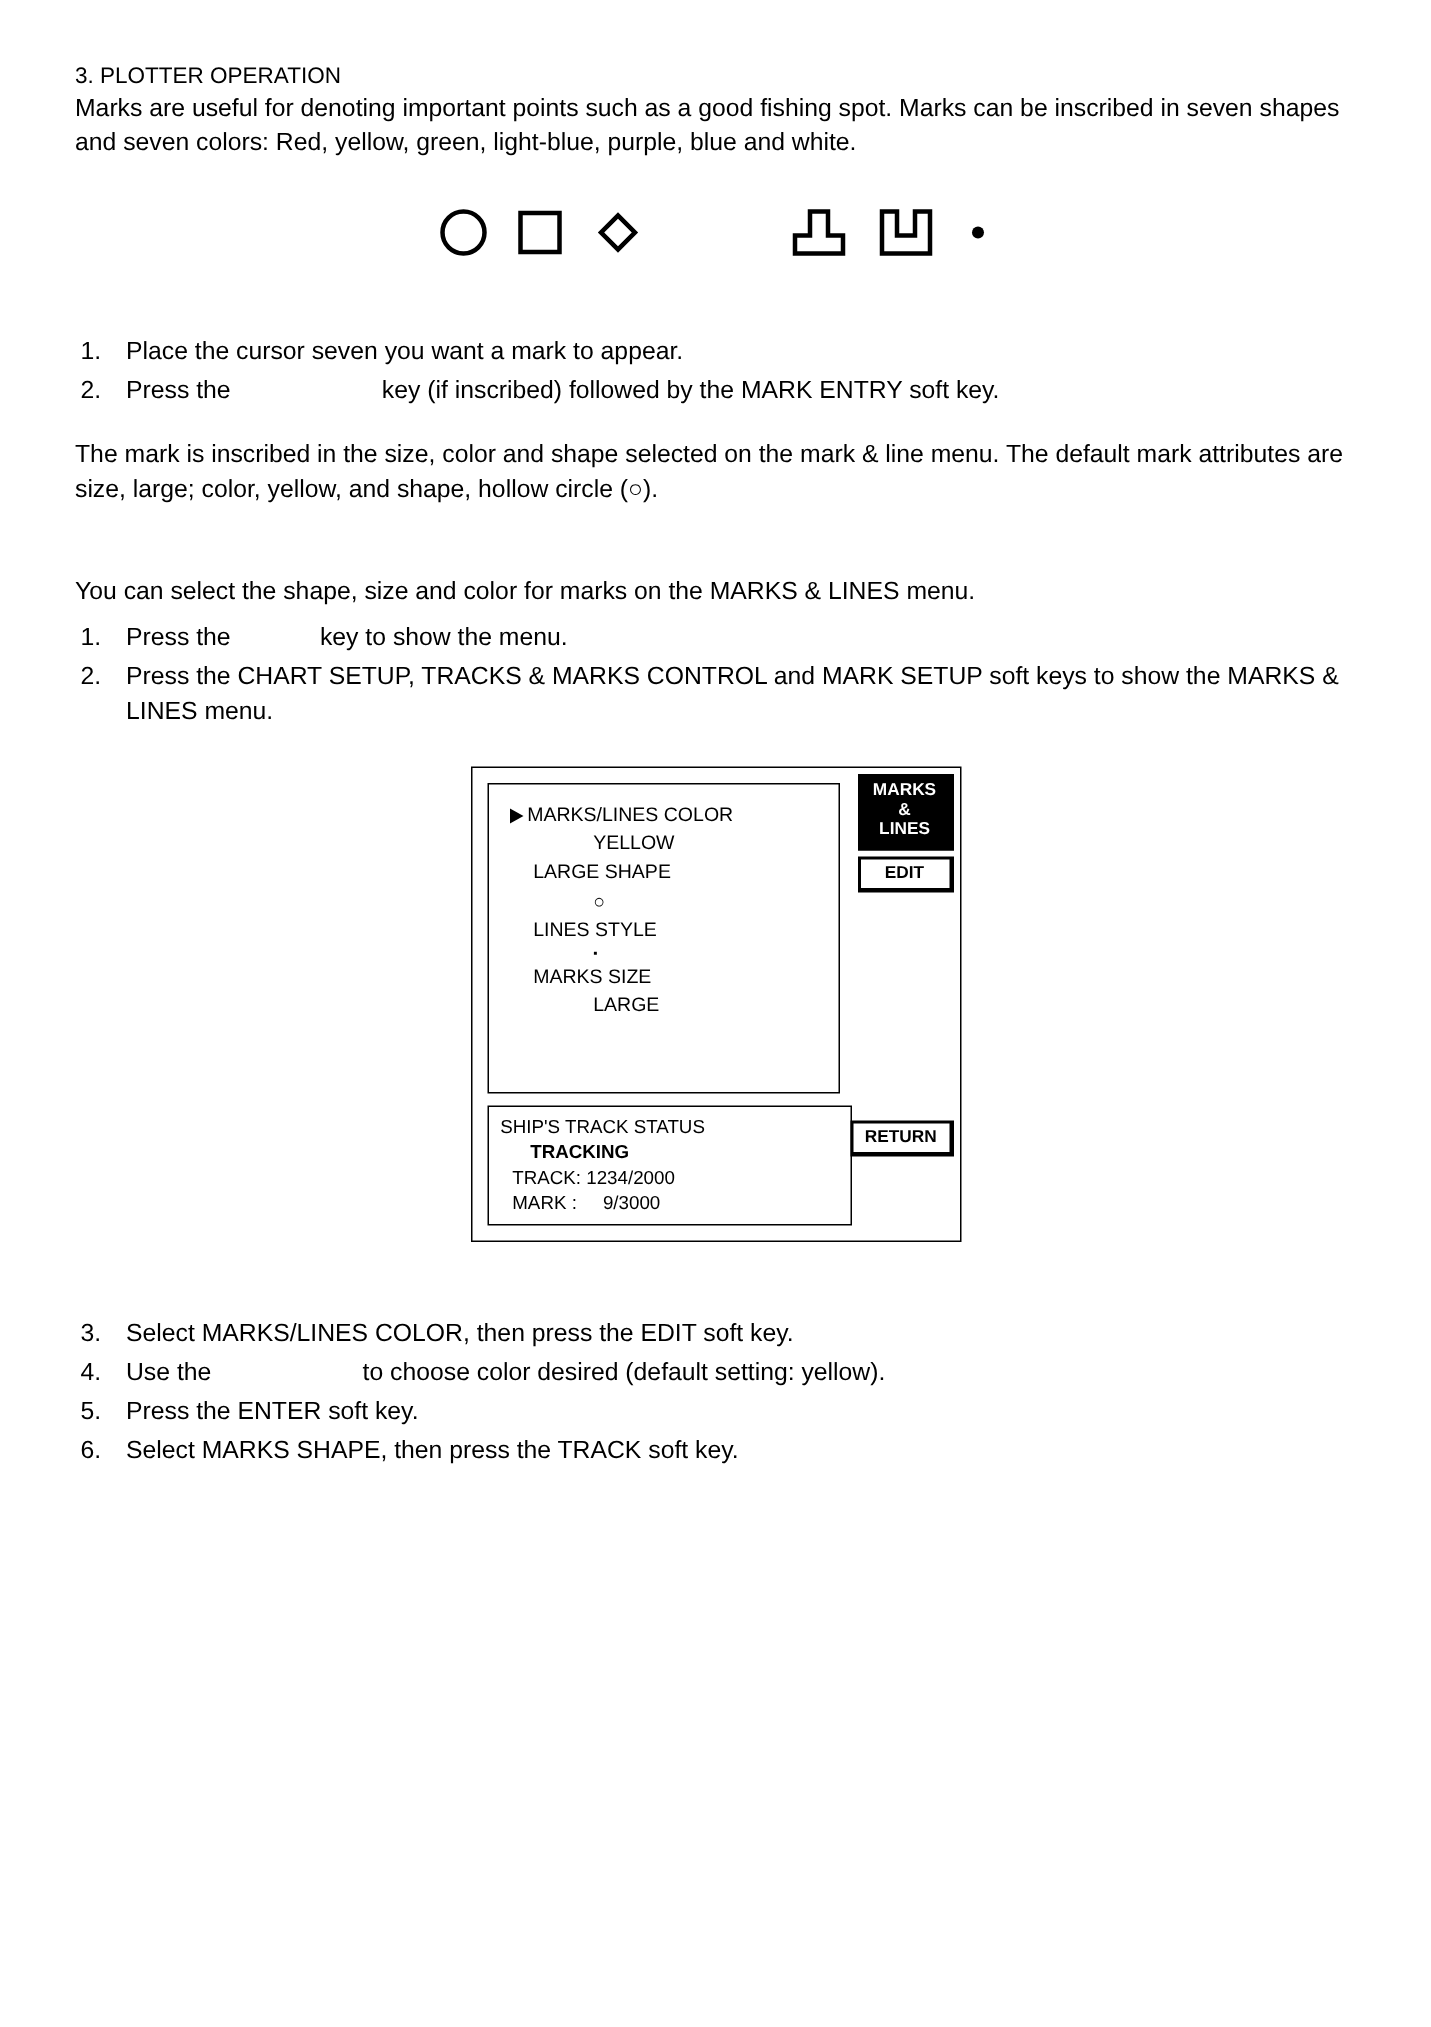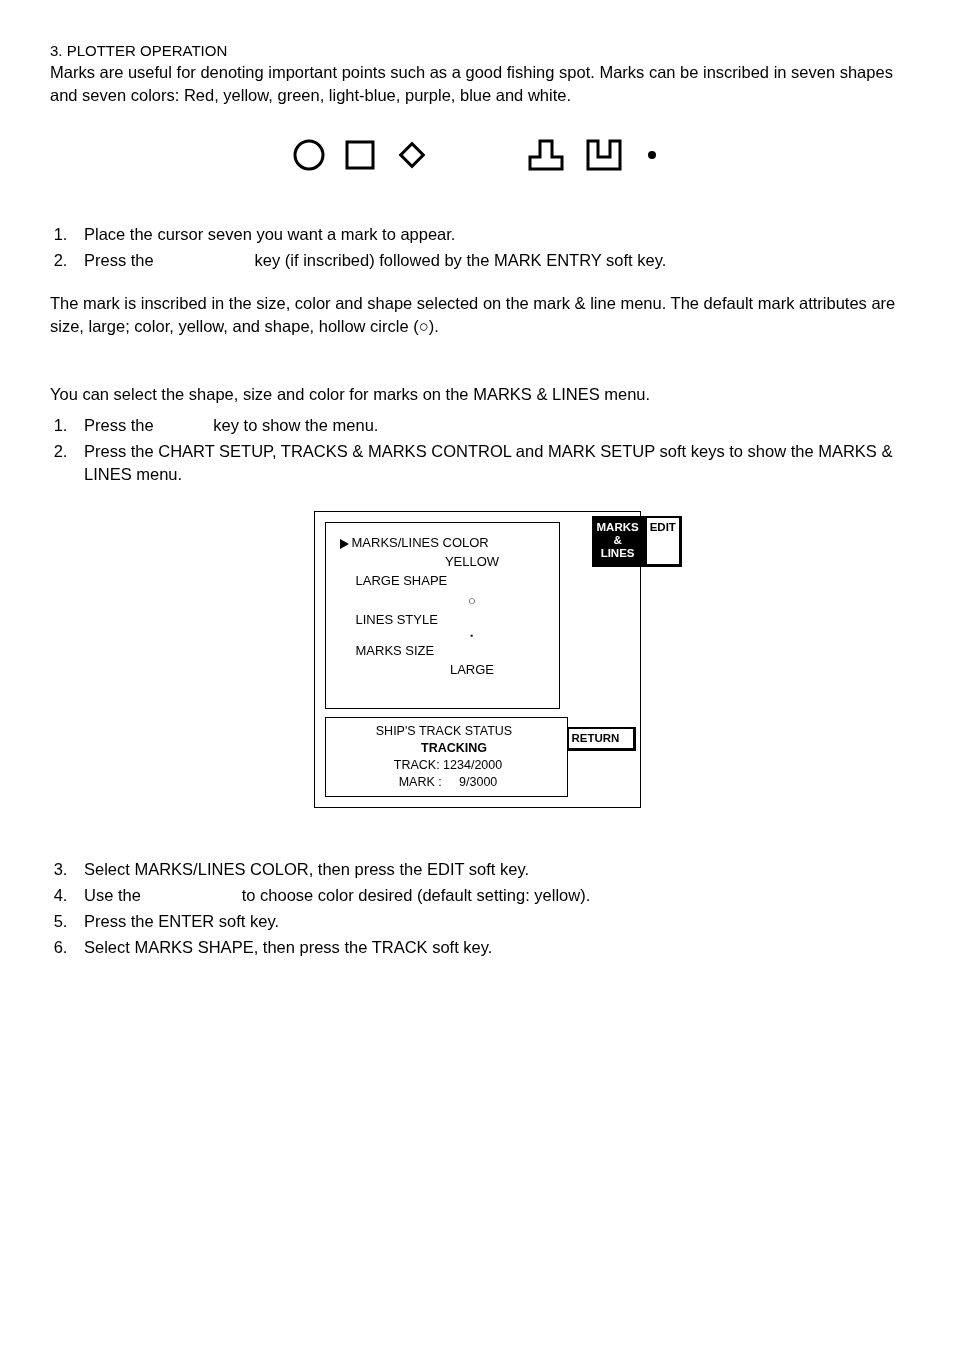--- a/index.html
+++ b/index.html
@@ -43,51 +43,50 @@
   }
   .menu-box {
     border: 1px solid #000;
     width: 305px;
     padding: 10px 10px 10px 10px;
     position: relative;
     font-size: 13px;
   }
   .menu-inner-upper {
     border: 1px solid #000;
-    padding: 10px 10px 28px 14px;
+    padding: 10px 10px 48px 14px;
     margin-bottom: 8px;
     margin-right: 70px;
   }
   .menu-inner-lower {
     border: 1px solid #000;
     padding: 5px 12px 5px 8px;
     margin-right: 62px;
     font-size: 12.5px;
     line-height: 1.35;
-    text-align: center;
   }
   .menu-line { margin: 1px 0; }
-  .menu-val { margin-left: 56px; text-align: center; }
+  .menu-val { margin-left: 56px; }
   .softkey-stack {
     position: absolute;
     right: 4px;
     top: 4px;
-    width: 44px;
+    width: 64px;
     display: flex;
-    flex-direction: row;
+    flex-direction: column;
   }
   .softkey {
     border: 2px solid #000;
     border-right-width: 3px;
     border-bottom-width: 3px;
     font-size: 11.5px;
     font-weight: bold;
     padding: 3px 3px;
     margin-bottom: 4px;
-    text-align: left;
+    text-align: center;
     line-height: 1.15;
   }
   .softkey.header-key {
     background: #000;
     color: #fff;
     text-align: center;
   }
   .softkey.bottom-key {
     position: absolute;
     right: 4px;

